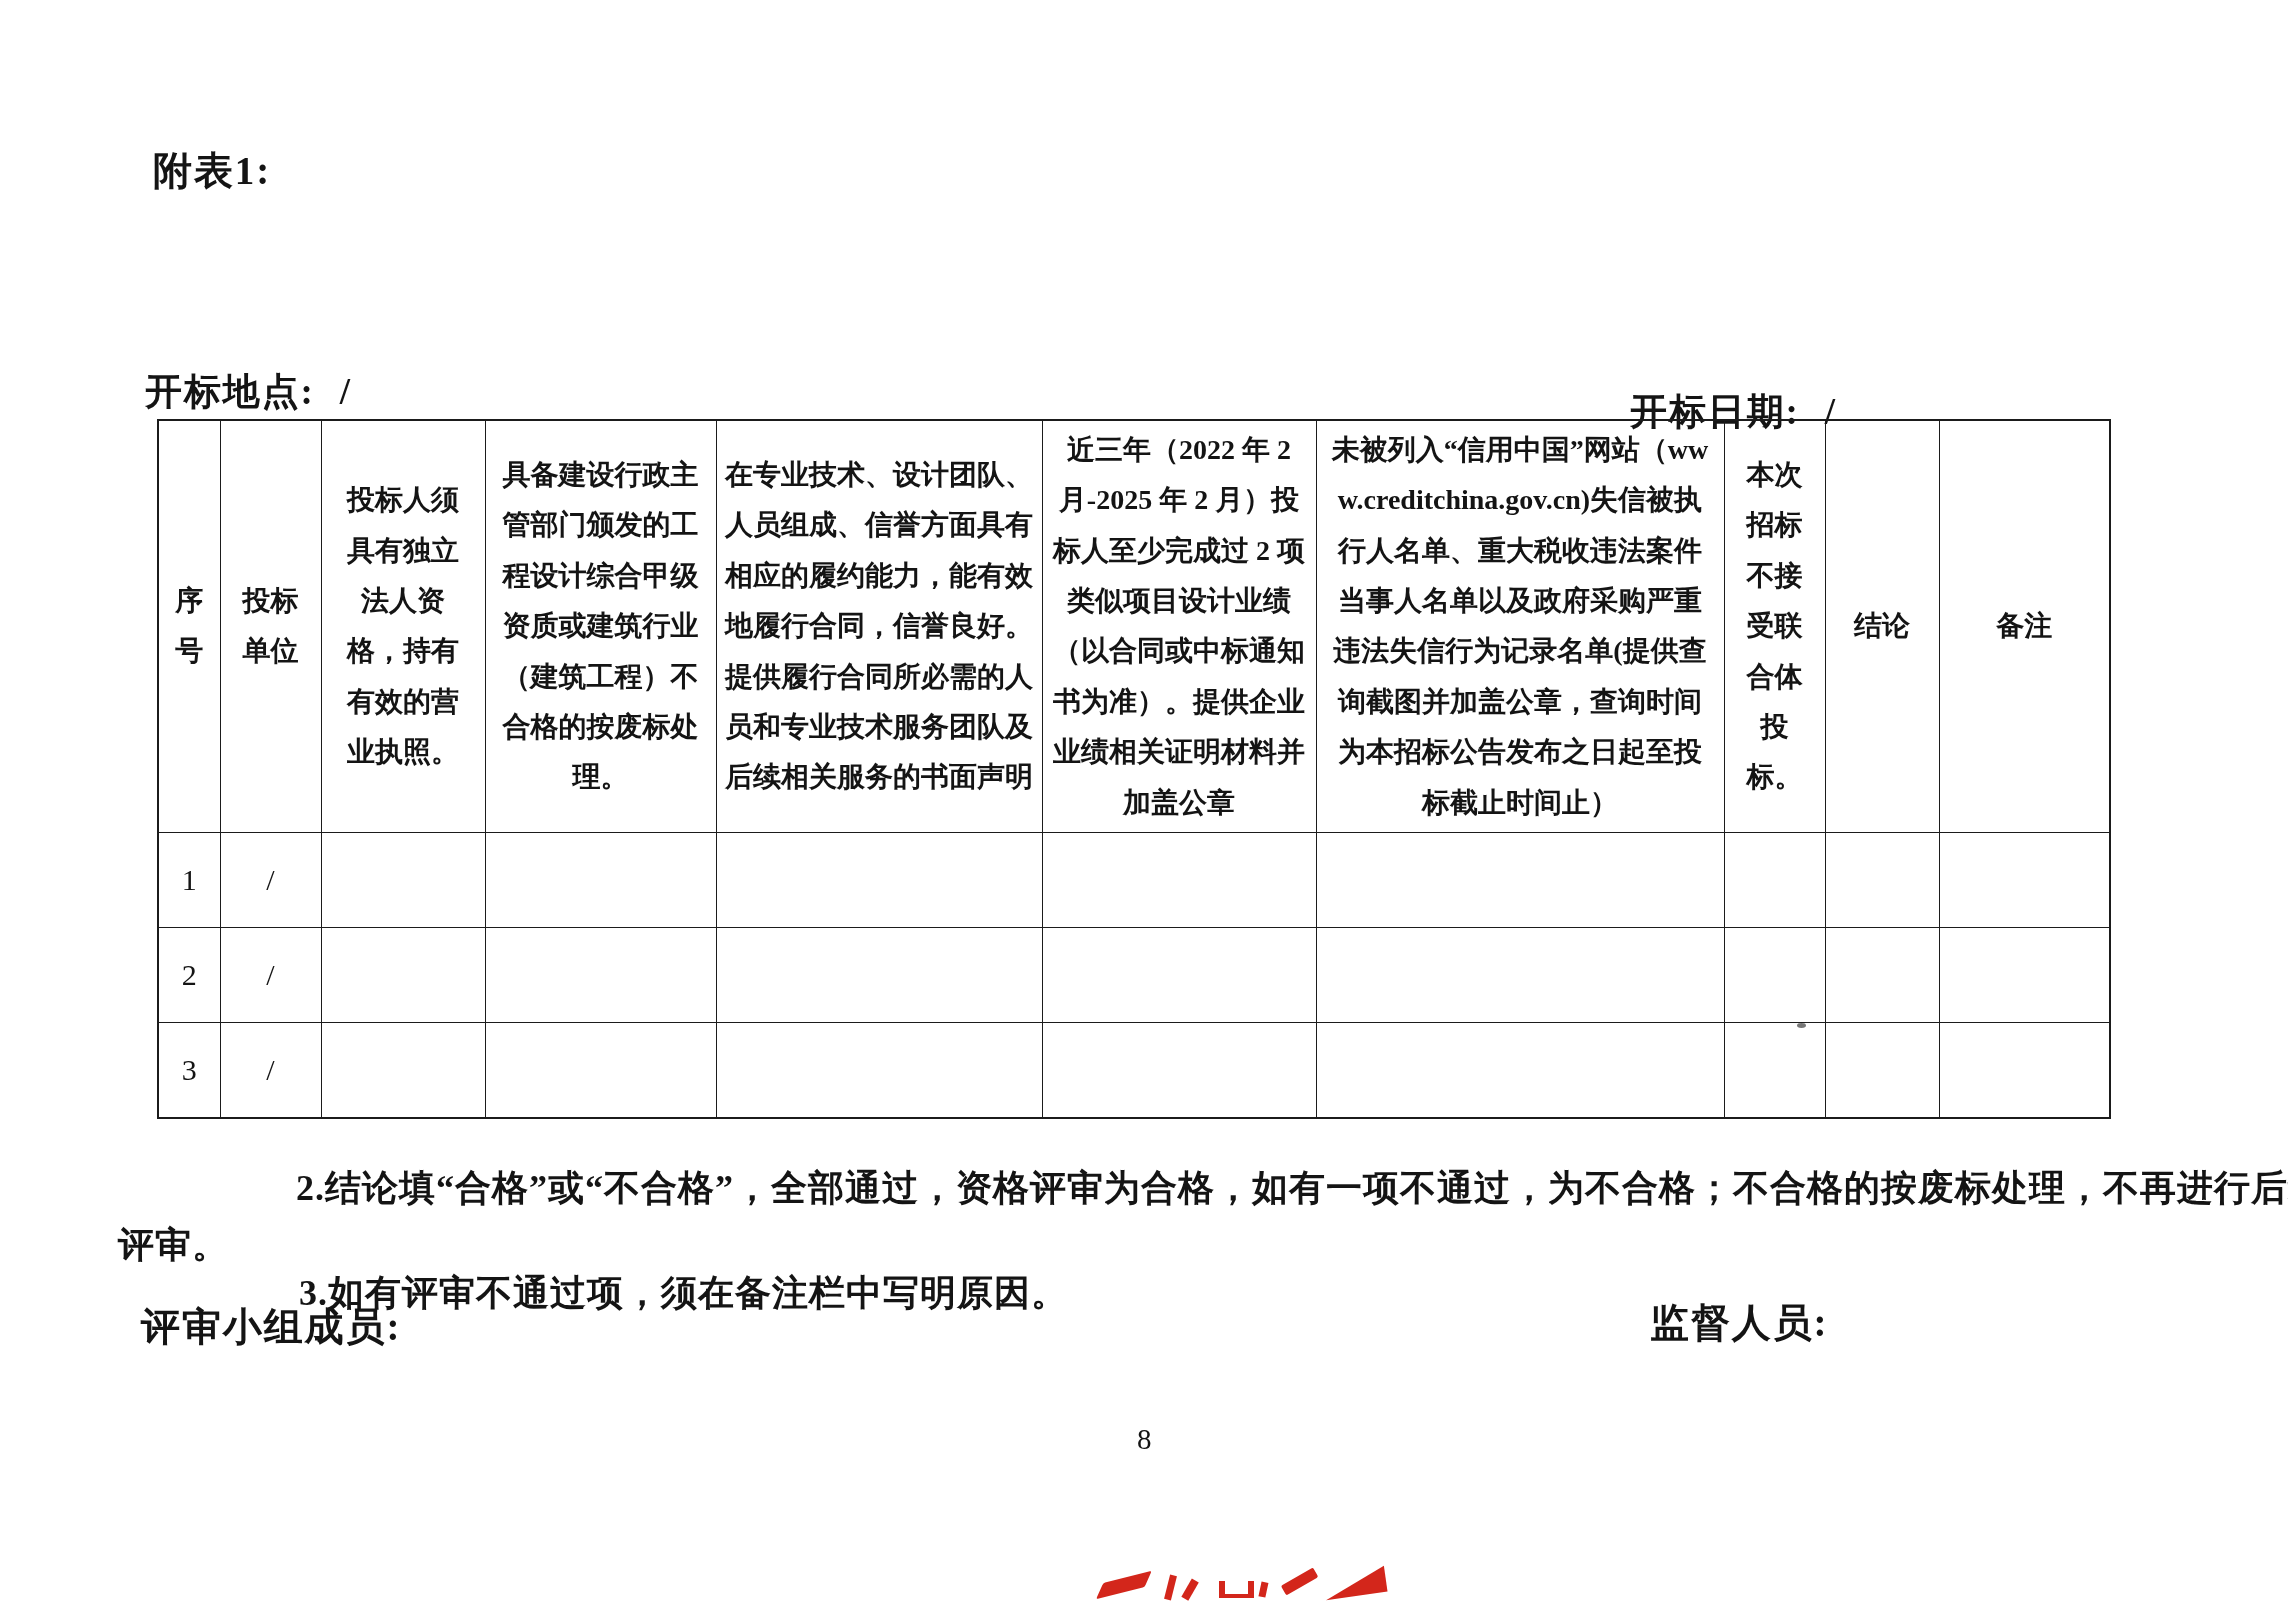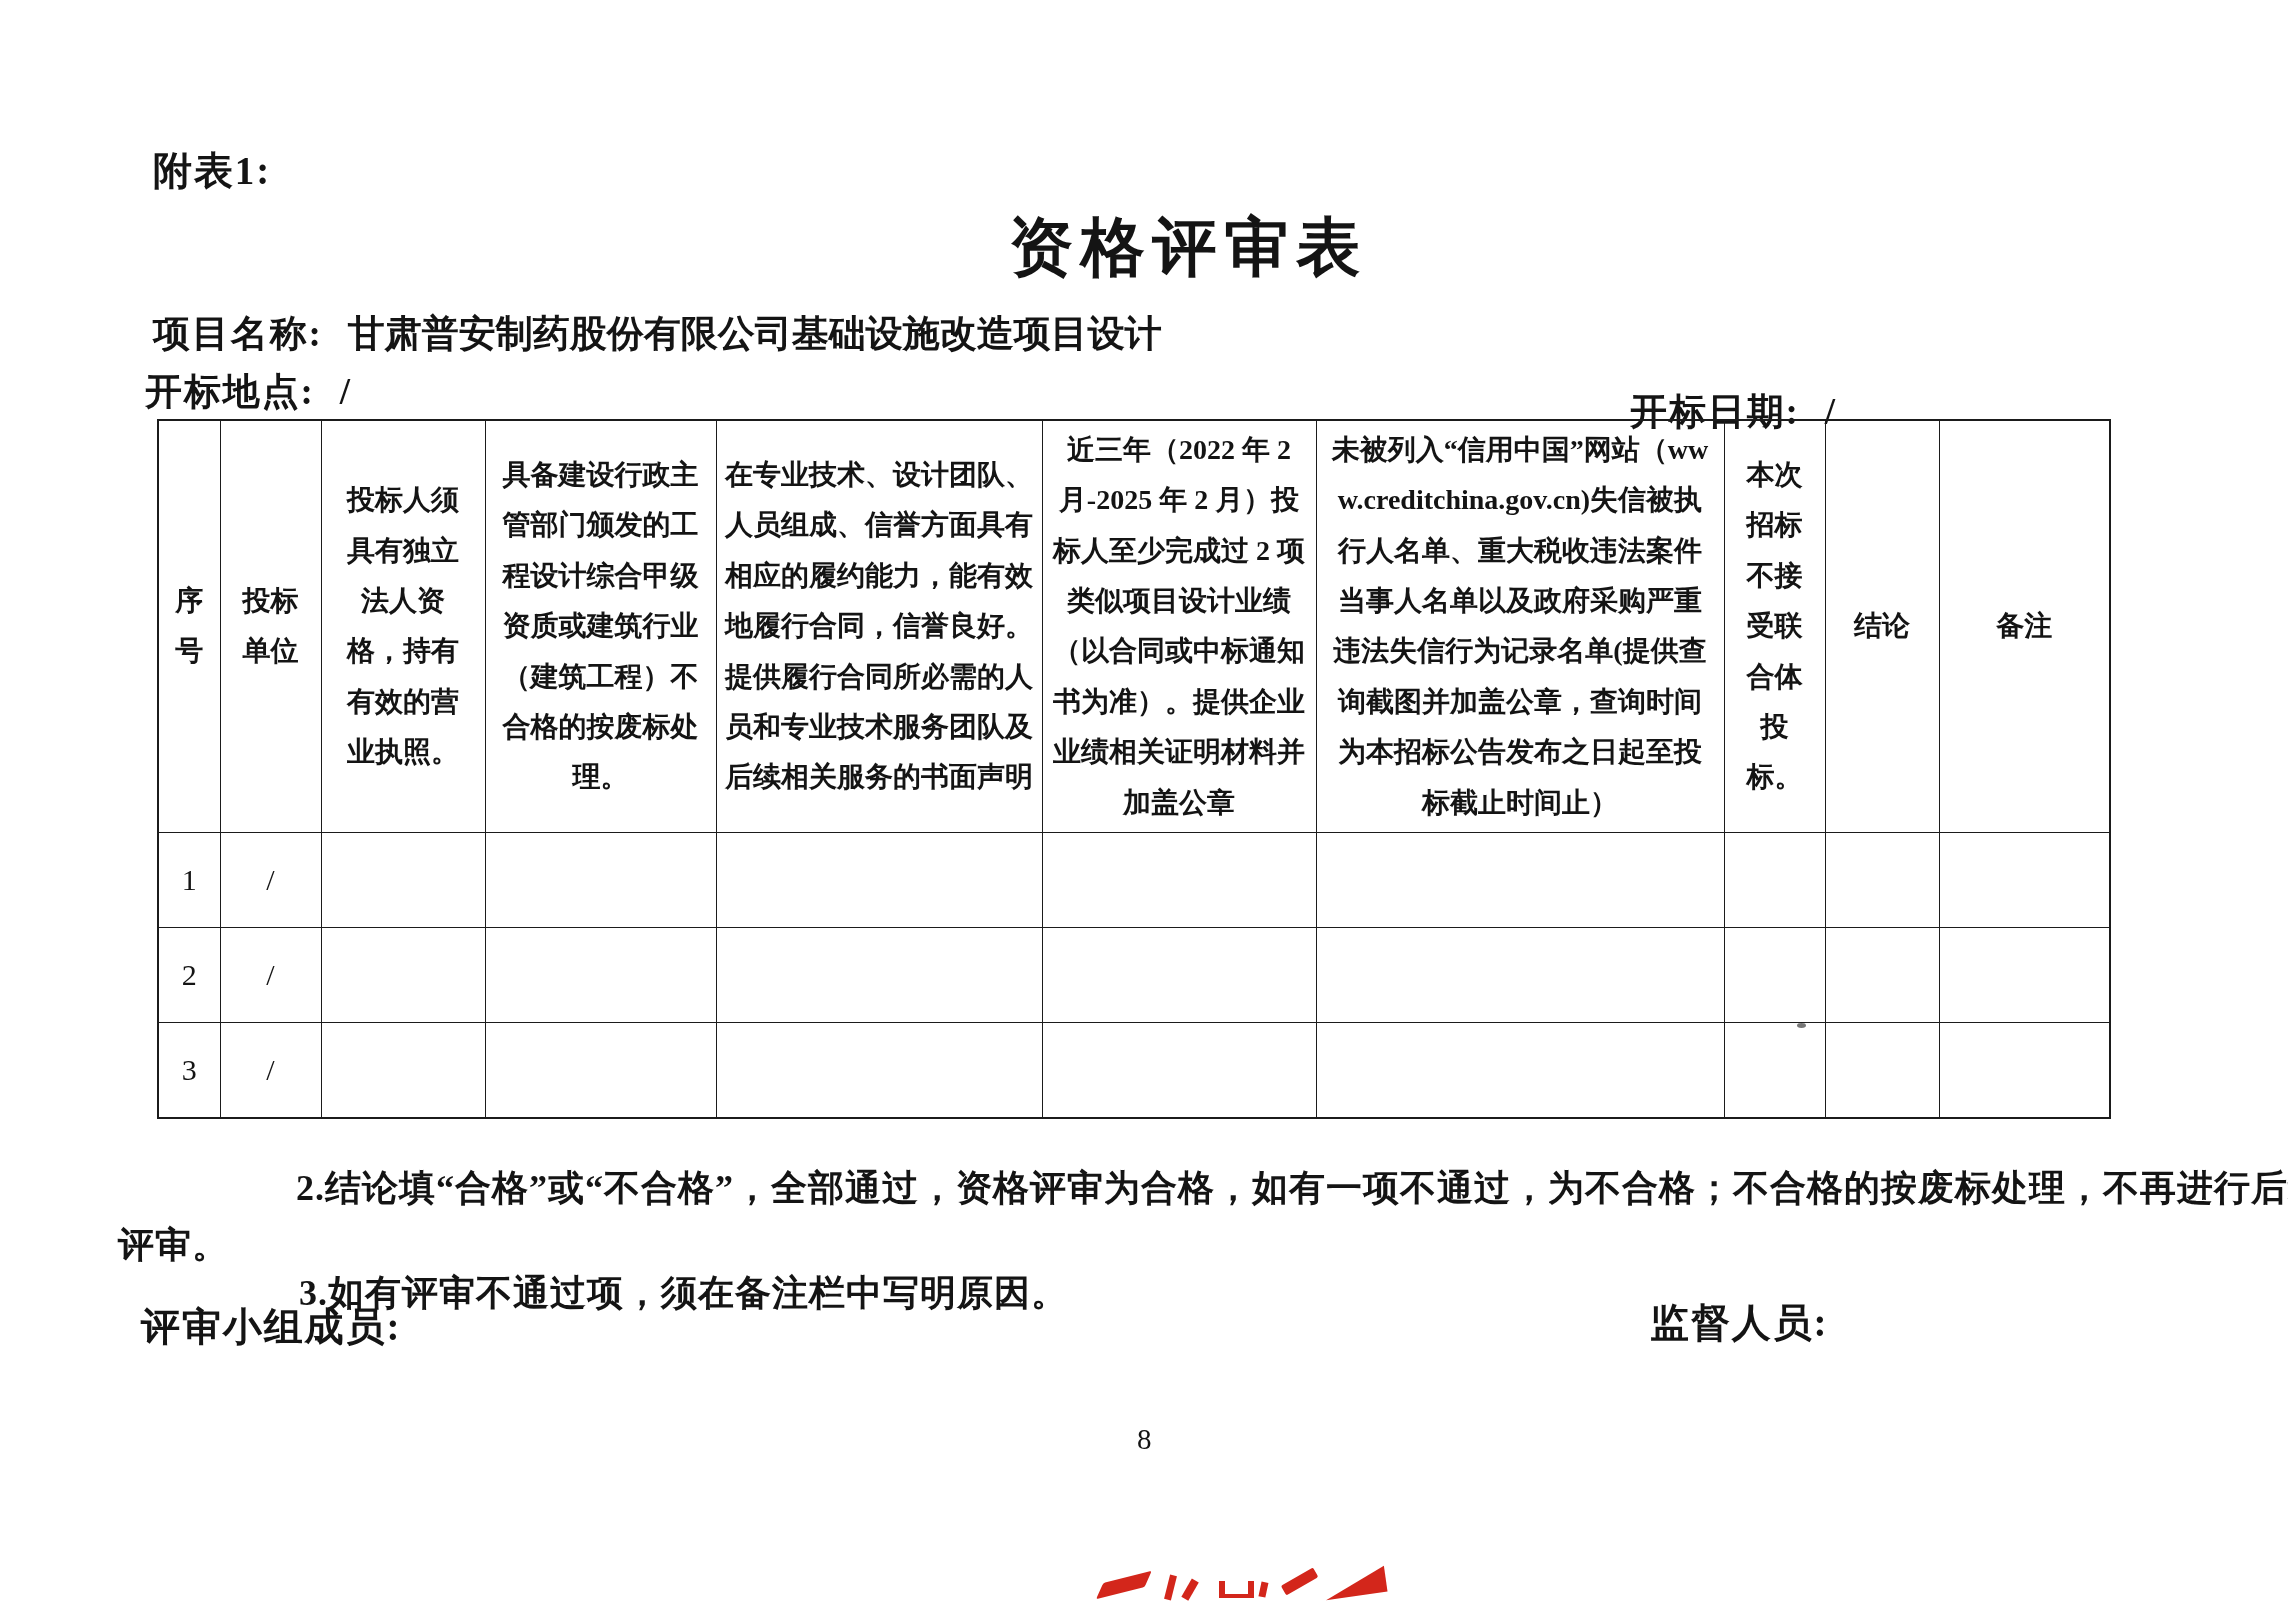--- a/index.html
+++ b/index.html
@@ -82,25 +82,21 @@
   .f7{left:225px;top:1.9px;width:0;height:0;background:transparent !important;
       border-left:62px solid transparent;border-bottom:26px solid #d3261b;transform:rotate(-8deg);}
 </style>
 </head>
 <body>
 
 <div class="page">
 
   <div class="fubiao">附表1:</div>
 
-  <h1 class="title">资格评审表</h1>
 
-  <div class="meta project">
-    <span class="lbl">项目名称:</span><span class="val">甘肃普安制药股份有限公司基础设施改造项目设计</span>
-  </div>
 
   <div class="meta place">
     <span class="lbl">开标地点:</span><span class="val">/</span>
   </div>
 
   <div class="meta date">
     <span class="lbl">开标日期:</span><span class="val">/</span>
   </div>
 
   <table class="qual-table">

